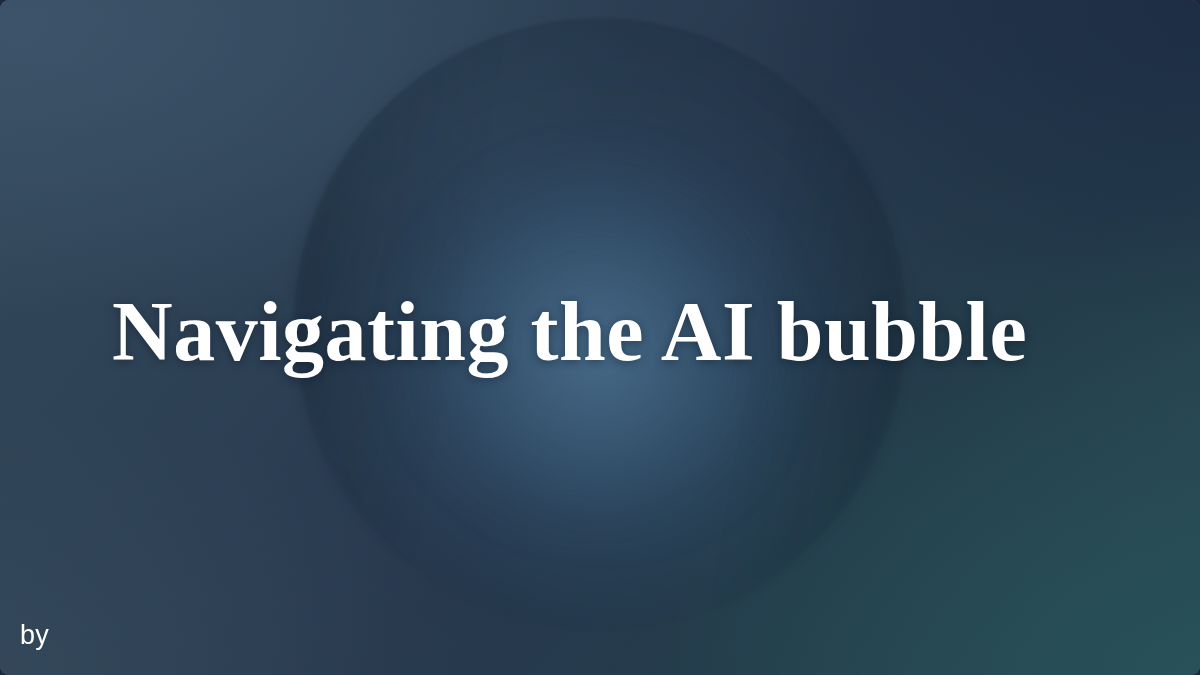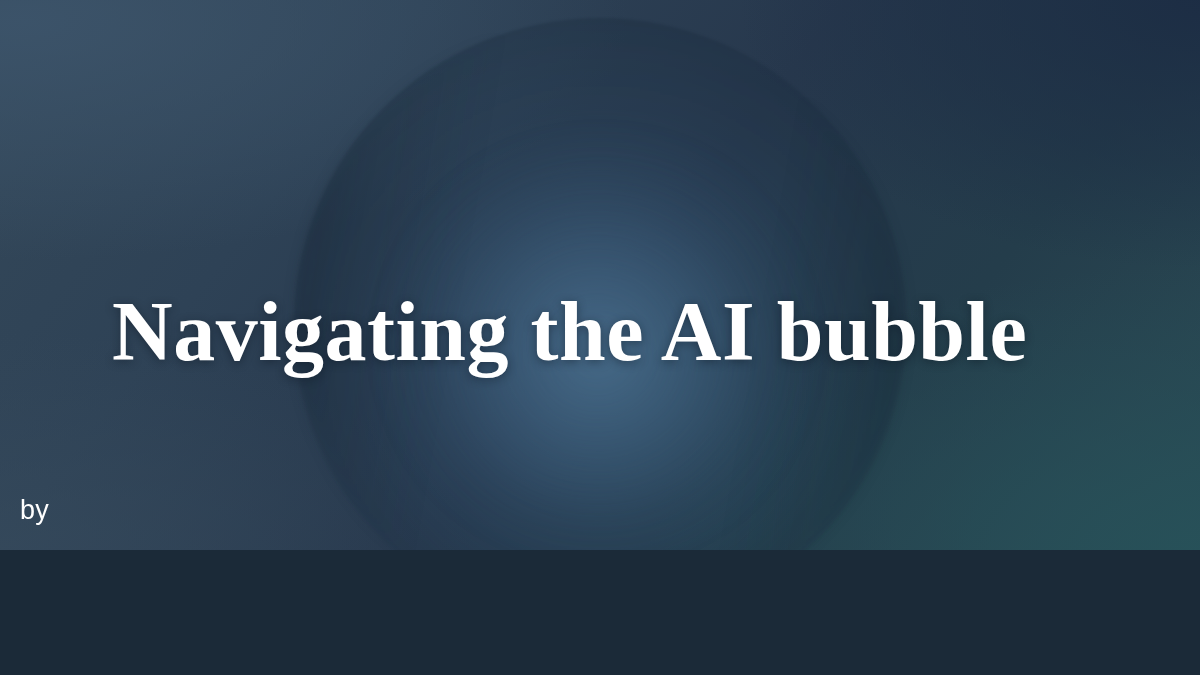--- a/index.html
+++ b/index.html
@@ -11,24 +11,25 @@
   body {
     width: 1200px;
     height: 675px;
     overflow: hidden;
     font-family: "Liberation Sans", sans-serif;
   }
 
   #slide {
     position: relative;
     width: 1200px;
-    height: 550px;
+    height: 675px;
     overflow: hidden;
     background: #a21caf;
     isolation: isolate;
+    border-radius: 9px;
   }
 
   
   .bg-base {
     position: absolute;
     inset: 0;
     background:
       linear-gradient(128deg,
         #344859 0%,
         #2e4256 26%,

